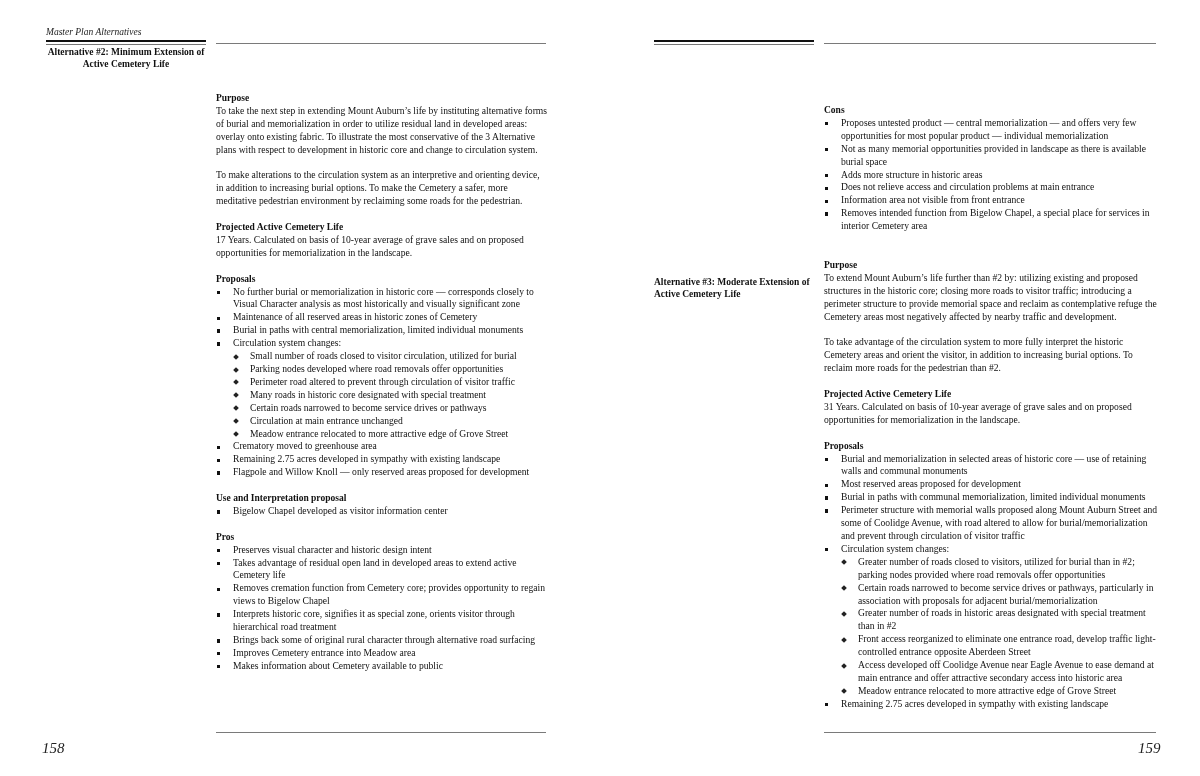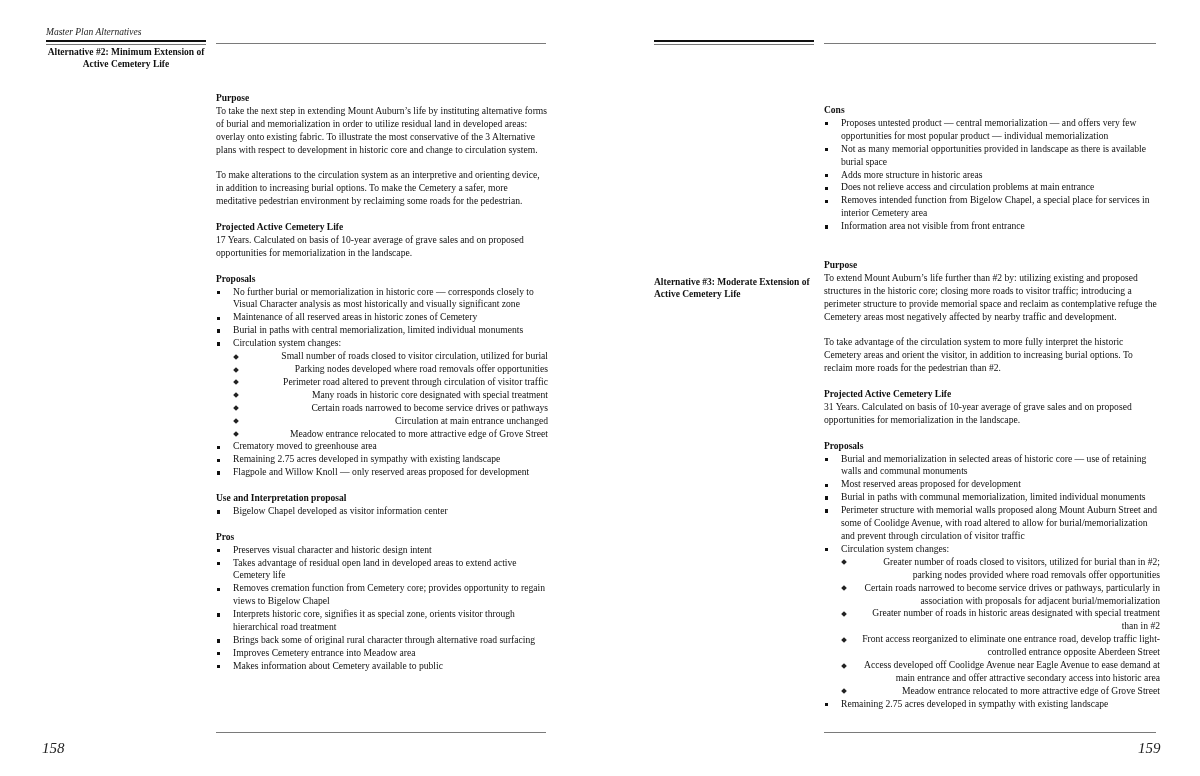--- a/index.html
+++ b/index.html
@@ -16,21 +16,21 @@
     .hrule { position: absolute; height: 1px; background: #7a7a7a; }
 
     .side-title { position: absolute; font-size: 9.5px; font-weight: bold; line-height: 12px; color: #111; }
     .col { position: absolute; font-size: 9.6px; line-height: 12.9px; color: #111; margin-top: 32px; }
     .col h3 { font-size: 9.5px; font-weight: bold; line-height: 12.9px; }
     .col p { margin-bottom: 12.9px; }
     .col .section { margin-bottom: 12.9px; }
     .col ul { list-style: none; }
     .col li.sq { position: relative; padding-left: 17px; }
     .col li.sq > .bullet { position: absolute; left: 1px; top: 5.2px; width: 3.4px; height: 3.4px; background: #111; }
-    .col ul.sub { margin-left: 17px; text-align: right; }
+    .col ul.sub { margin-left: 17px; }
     .col ul.sub li { position: relative; padding-left: 17px; }
     .col ul.sub li > .diamond { position: absolute; left: 1px; top: 4.6px; width: 4px; height: 4px; background: #222; transform: rotate(45deg); }
     .folio { position: absolute; top: 740px; font-size: 15px; font-style: italic; font-weight: normal; color: #222; }
   </style>
 </head>
 <body>
 
 <div class="page page-left">
   <div class="running-head">Master Plan Alternatives</div>
   <div class="double-rule" style="left:46px; top:40px; width:160px;">
@@ -109,22 +109,22 @@
   <div class="hrule" style="left:224px; top:43px; width:332px;"></div>
 
   <div class="col" style="left:224px; top:72px; width:336px;">
     <div class="section">
       <h3>Cons</h3>
       <ul>
         <li class="sq"><span class="bullet"></span><span>Proposes untested product — central memorialization — and offers very few opportunities for most popular product — individual memorialization</span></li>
         <li class="sq"><span class="bullet"></span><span>Not as many memorial opportunities provided in landscape as there is available burial space</span></li>
         <li class="sq"><span class="bullet"></span><span>Adds more structure in historic areas</span></li>
         <li class="sq"><span class="bullet"></span><span>Does not relieve access and circulation problems at main entrance</span></li>
+        <li class="sq"><span class="bullet"></span><span>Information area not visible from front entrance</span></li>
         <li class="sq"><span class="bullet"></span><span>Removes intended function from Bigelow Chapel, a special place for services in interior Cemetery area</span></li>
-        <li class="sq"><span class="bullet"></span><span>Information area not visible from front entrance</span></li>
       </ul>
     </div>
   </div>
 
   <div class="side-title" style="left:54px; top:228px; width:160px;margin-top:48px;">Alternative #3: Moderate Extension of Active Cemetery Life</div>
 
   <div class="col" style="left:224px; top:227px; width:336px;">
     <div class="section">
       <h3>Purpose</h3>
       <p>To extend Mount Auburn’s life further than #2 by: utilizing existing and proposed structures in the historic core; closing more roads to visitor traffic; introducing a perimeter structure to provide memorial space and reclaim as contemplative refuge the Cemetery areas most negatively affected by nearby traffic and development.</p>

